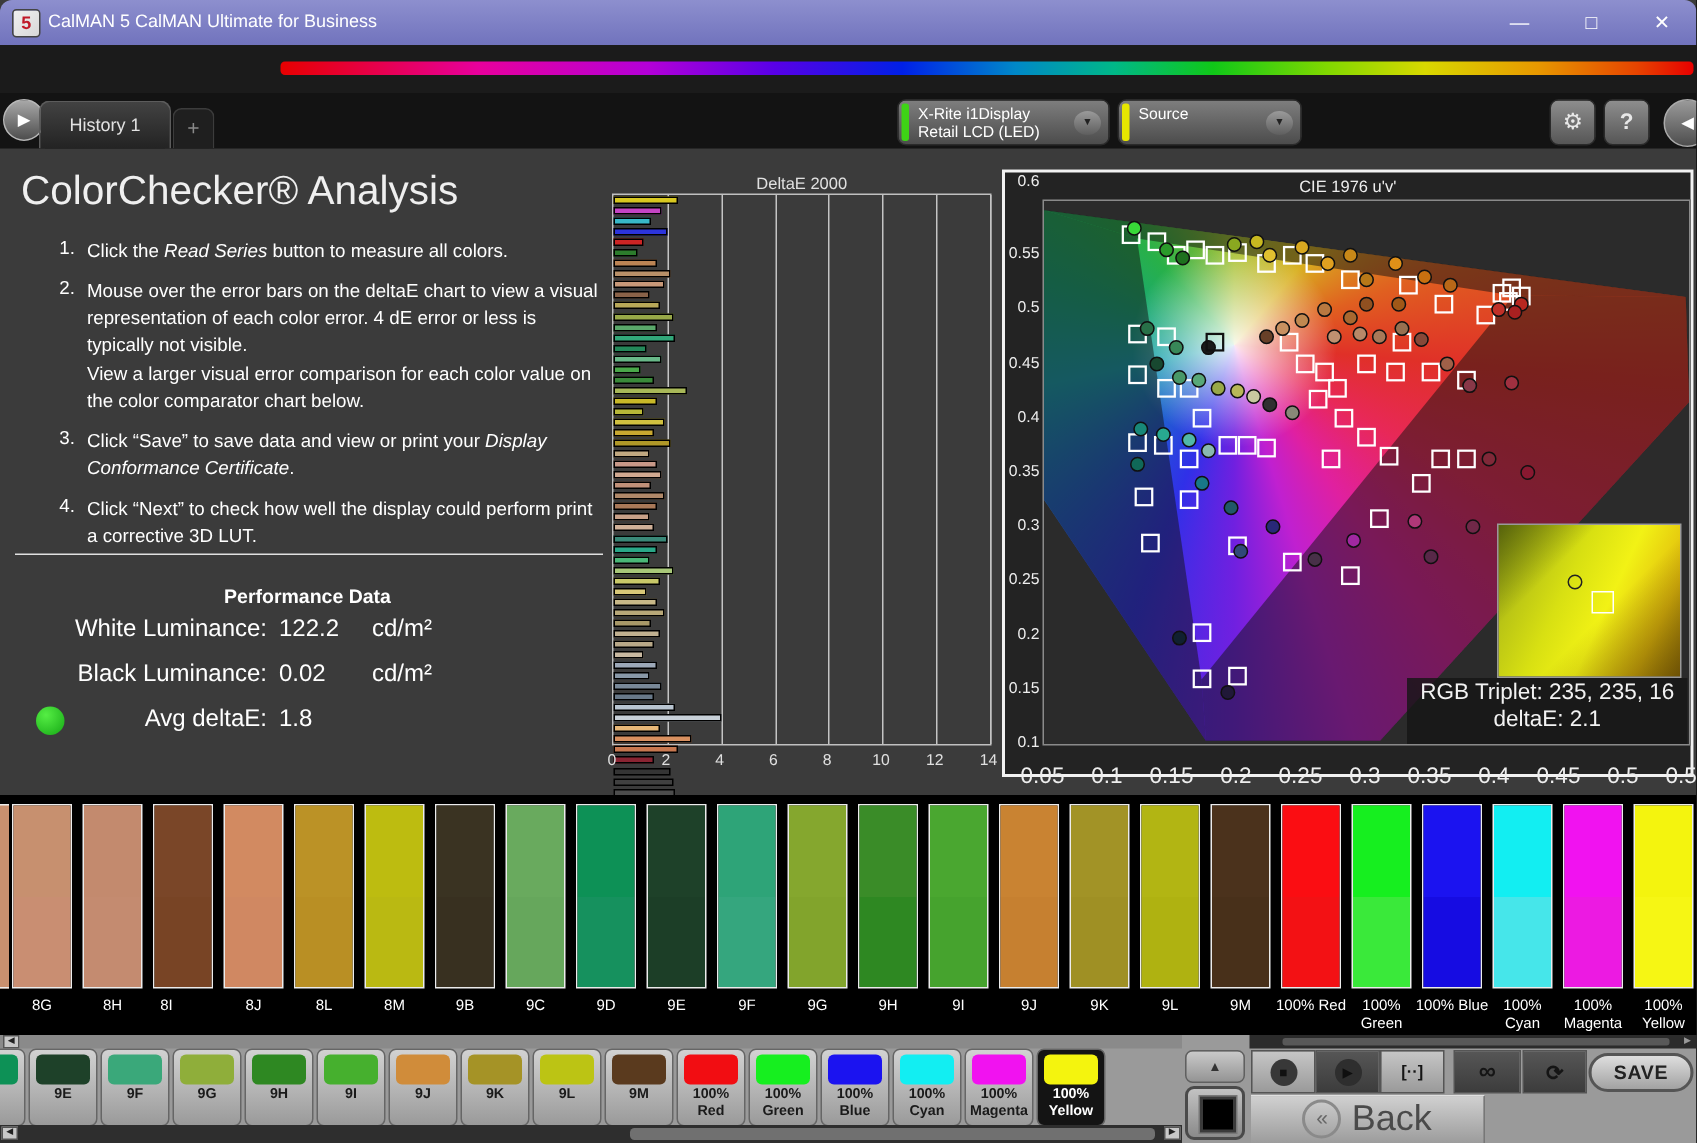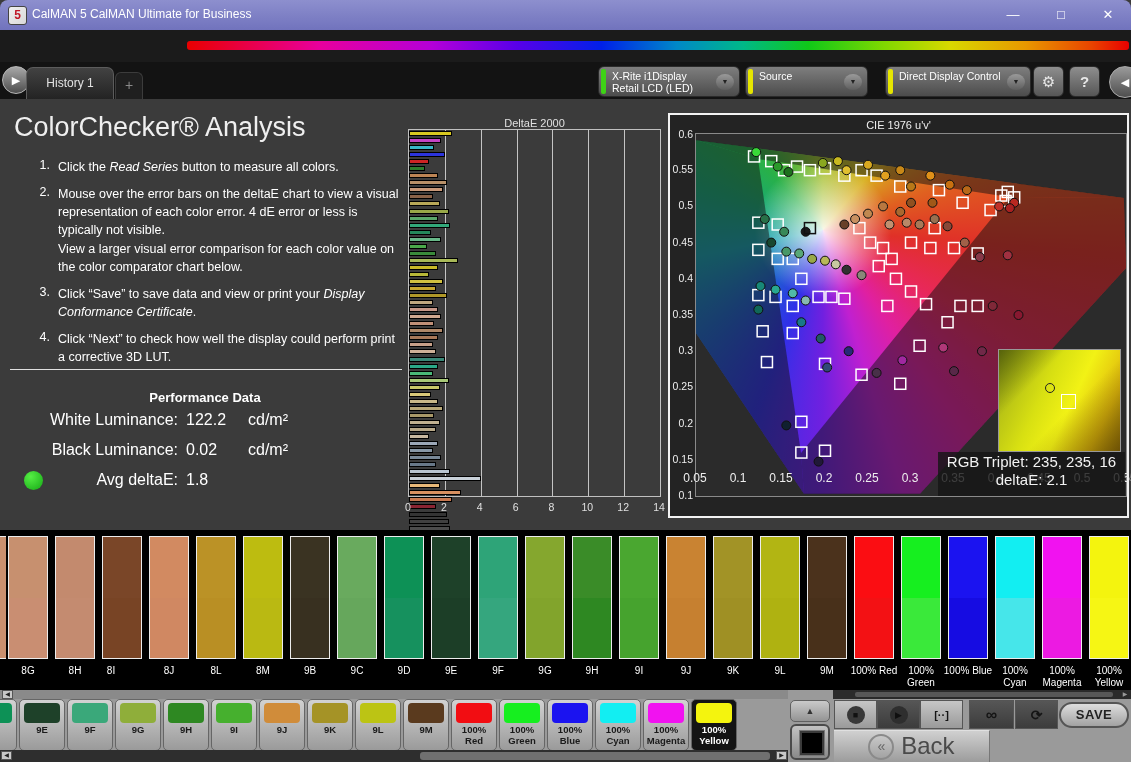--- a/index.html
+++ b/index.html
@@ -89,21 +89,21 @@
   .horseshoe{position:absolute;inset:0;
     background:
       radial-gradient(circle 95px at 29.5% 26.5%,rgba(255,255,255,.9),rgba(255,255,255,0) 72%),
       conic-gradient(from 0deg at 29.5% 26.5%,
         #a8c030 0deg,#d8b020 40deg,#e06020 70deg,#e03028 95deg,#e82858 120deg,
         #e020a0 145deg,#c020d0 163deg,#7020e0 180deg,#3030e8 200deg,#2060d0 225deg,
         #18a0b0 258deg,#18a878 288deg,#28b048 318deg,#70b838 342deg,#a8c030 360deg);
     clip-path:polygon(0% 1.7%,99.5% 17.7%,100% 37%,52.1% 99.4%,25.1% 99.4%,0% 55%);}
   .cie-svg{position:absolute;inset:0;width:430px;height:362px;}
   .cie-ylab{position:absolute;left:668px;width:25px;text-align:right;color:#eee;font-size:10.5px;}
-  .cie-xlab{position:absolute;top:471px;transform:translateX(-50%);color:#eee;font-size:12px;}
+  .cie-xlab{position:absolute;top:509px;transform:translateX(-50%);color:#eee;font-size:15px;}
   .cie-inset{position:absolute;left:998px;top:349px;width:123px;height:103px;border:1px solid #999;
     box-sizing:border-box;
     background:
       linear-gradient(135deg,rgba(30,40,0,.55) 0%,rgba(30,40,0,0) 30%),
       linear-gradient(315deg,rgba(60,40,0,.55) 0%,rgba(60,40,0,0) 42%),
       linear-gradient(115deg,#9aa818 0%,#d8e012 38%,#f2f215 58%,#e0b90c 82%,#a8830a 100%);}
   .inset-circle{position:absolute;left:46px;top:33px;width:8px;height:8px;border-radius:50%;
     border:1.5px solid #222;}
   .inset-square{position:absolute;left:62px;top:44px;width:13px;height:13px;border:1.5px solid #fff;}
   .cie-info{position:absolute;left:938px;top:452px;width:187px;height:44px;
@@ -186,25 +186,20 @@
     <div class="tab-plus">+</div>
 
     <div class="dd" style="left:598px;width:142px;">
       <div class="stripe" style="background: rgb(62, 211, 22);"></div>
       <div class="dd-label">X-Rite i1Display Retail LCD (LED)</div>
       <div class="dd-arrow">▼</div>
     </div>
     <div class="dd" style="left:745px;width:123px;">
       <div class="stripe" style="background: rgb(230, 230, 0);"></div>
       <div class="dd-label">Source</div>
-      <div class="dd-arrow">▼</div>
-    </div>
-    <div class="dd" style="left:885px;width:146px;">
-      <div class="stripe" style="background: rgb(230, 230, 0);"></div>
-      <div class="dd-label">Direct Display Control</div>
       <div class="dd-arrow">▼</div>
     </div>
     <div class="sqbtn" style="left:1033px;">⚙</div>
     <div class="sqbtn" style="left:1069px;font-weight:bold;">?</div>
     <div class="collapse-btn">◀</div>
   </div>
 
   <div class="inst-title">ColorChecker® Analysis</div>
   <div class="inst-list">
       <div class="inst-row">
@@ -466,21 +461,21 @@
         <circle cx="247.24999999999997" cy="213.57999999999998" r="4.5" fill="#b03878" stroke="#101010" stroke-width="1"></circle>
         <circle cx="285.95" cy="217.2" r="4.5" fill="#702848" stroke="#101010" stroke-width="1"></circle>
         <circle cx="90.3" cy="291.41" r="4.5" fill="#102030" stroke="#101010" stroke-width="1"></circle>
         <circle cx="122.54999999999998" cy="327.61" r="4.5" fill="#201838" stroke="#101010" stroke-width="1"></circle>
         <circle cx="258" cy="237.11" r="4.5" fill="#582848" stroke="#101010" stroke-width="1"></circle>
         <circle cx="109.65" cy="97.74000000000001" r="4.5" fill="#1a1a1a" stroke="#101010" stroke-width="1"></circle>
         <rect x="108.45" y="88.62" width="11" height="11" fill="none" stroke="#111" stroke-width="1.5"></rect>
       </svg>
   </div>
   <div id="cie-ylabs">
-      <div class="cie-ylab" style="top: 128px;">0.6</div>
+      <div class="cie-ylab" style="top: 115px;">0.6</div>
       <div class="cie-ylab" style="top: 163.2px;">0.55</div>
       <div class="cie-ylab" style="top: 199.4px;">0.5</div>
       <div class="cie-ylab" style="top: 235.6px;">0.45</div>
       <div class="cie-ylab" style="top: 271.8px;">0.4</div>
       <div class="cie-ylab" style="top: 308px;">0.35</div>
       <div class="cie-ylab" style="top: 344.2px;">0.3</div>
       <div class="cie-ylab" style="top: 380.4px;">0.25</div>
       <div class="cie-ylab" style="top: 416.6px;">0.2</div>
       <div class="cie-ylab" style="top: 452.8px;">0.15</div>
       <div class="cie-ylab" style="top: 489px;">0.1</div>

